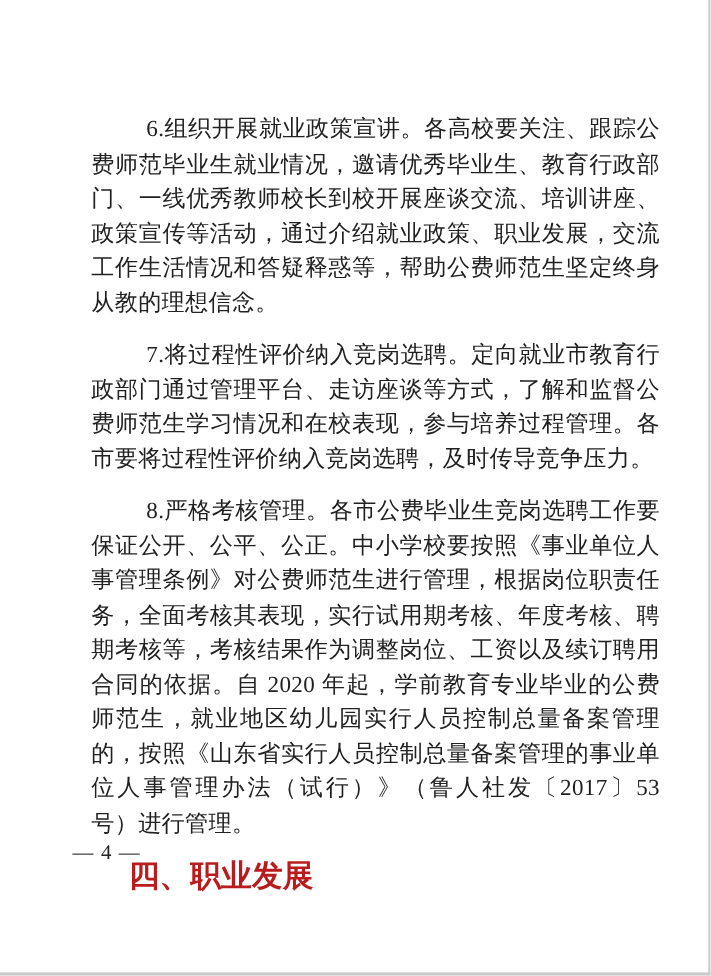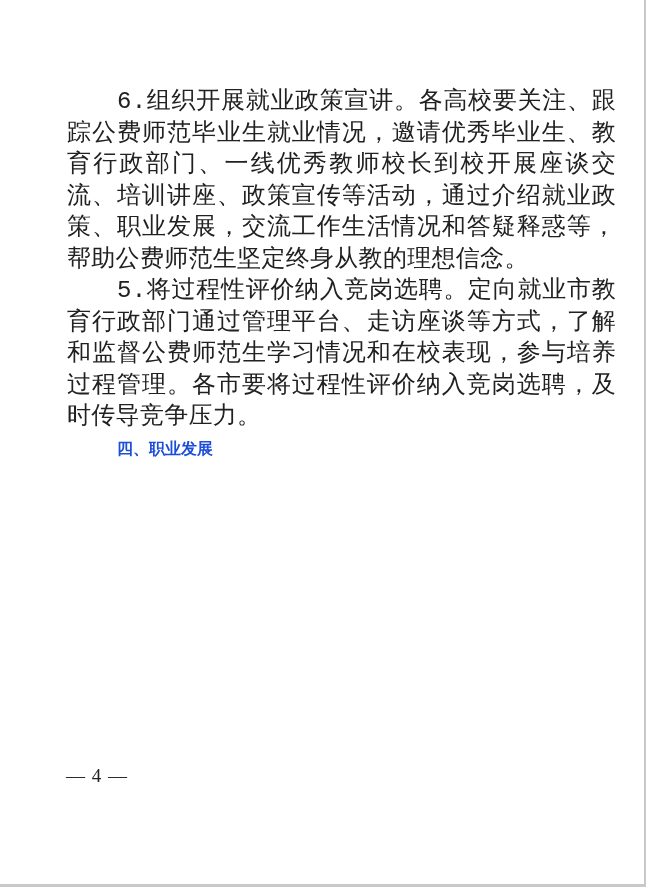--- a/index.html
+++ b/index.html
@@ -19,50 +19,50 @@
     font-family: "Liberation Serif", "DejaVu Serif", serif;
     color: #212121;
   }
   .content {
     position: absolute;
     left: 67px;
     top: 86px;
     width: 549px;
   }
   .para {
-    margin: 0;
-    font-size: 24px;
+    margin: 16px;
+    font-size: 21px;
     line-height: 31.5px;
     text-align: justify;
     text-indent: 50px;
     letter-spacing: 0.3px;
-    font-family: Liberation Mono, monospace;
   }
   .heading {
     margin: 0;
     padding-left: 50px;
-    font-size: 16px;
+    font-size: 28px;
     line-height: 31.5px;
     font-weight: bold;
     font-family: "Liberation Sans", "DejaVu Sans", sans-serif;
-    color: #1d4ed8;
+    color: #b91c1c;
   }
   .footer {
     position: absolute;
     left: 66px;
     top: 764px;
     font-size: 19px;
     line-height: 24px;
     letter-spacing: 1px;
     color: #212121;
   }
 </style>
 </head>
 <body>
 
 <div class="page">
   <div class="content">
     <p class="para">6.组织开展就业政策宣讲。各高校要关注、跟踪公费师范毕业生就业情况，邀请优秀毕业生、教育行政部门、一线优秀教师校长到校开展座谈交流、培训讲座、政策宣传等活动，通过介绍就业政策、职业发展，交流工作生活情况和答疑释惑等，帮助公费师范生坚定终身从教的理想信念。</p>
-    <p class="para">5.将过程性评价纳入竞岗选聘。定向就业市教育行政部门通过管理平台、走访座谈等方式，了解和监督公费师范生学习情况和在校表现，参与培养过程管理。各市要将过程性评价纳入竞岗选聘，及时传导竞争压力。</p>
+    <p class="para">7.将过程性评价纳入竞岗选聘。定向就业市教育行政部门通过管理平台、走访座谈等方式，了解和监督公费师范生学习情况和在校表现，参与培养过程管理。各市要将过程性评价纳入竞岗选聘，及时传导竞争压力。</p>
+    <p class="para">8.严格考核管理。各市公费毕业生竞岗选聘工作要保证公开、公平、公正。中小学校要按照《事业单位人事管理条例》对公费师范生进行管理，根据岗位职责任务，全面考核其表现，实行试用期考核、年度考核、聘期考核等，考核结果作为调整岗位、工资以及续订聘用合同的依据。自 2020 年起，学前教育专业毕业的公费师范生，就业地区幼儿园实行人员控制总量备案管理的，按照《山东省实行人员控制总量备案管理的事业单位人事管理办法（试行）》（鲁人社发〔2017〕53 号）进行管理。</p>
     <h2 class="heading">四、职业发展</h2>
   </div>
   <div class="footer">— 4 —</div>
 </div>
 
 </body></html>

